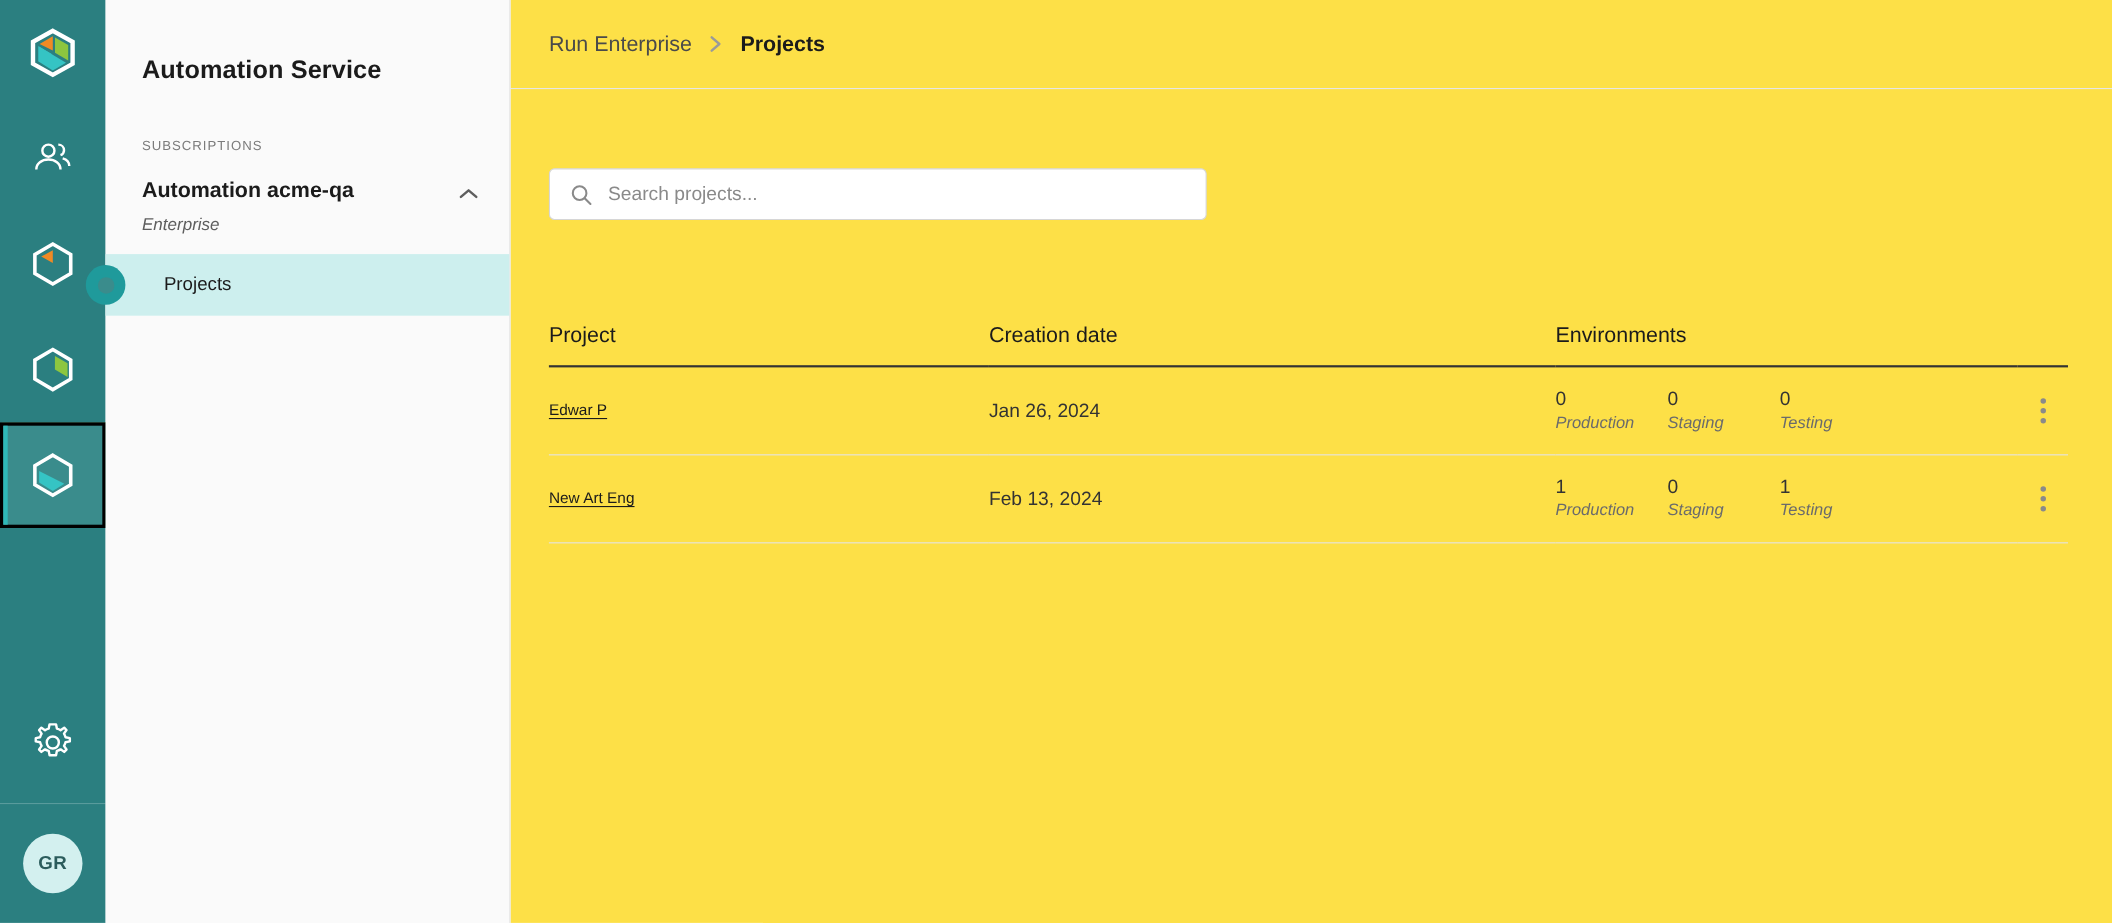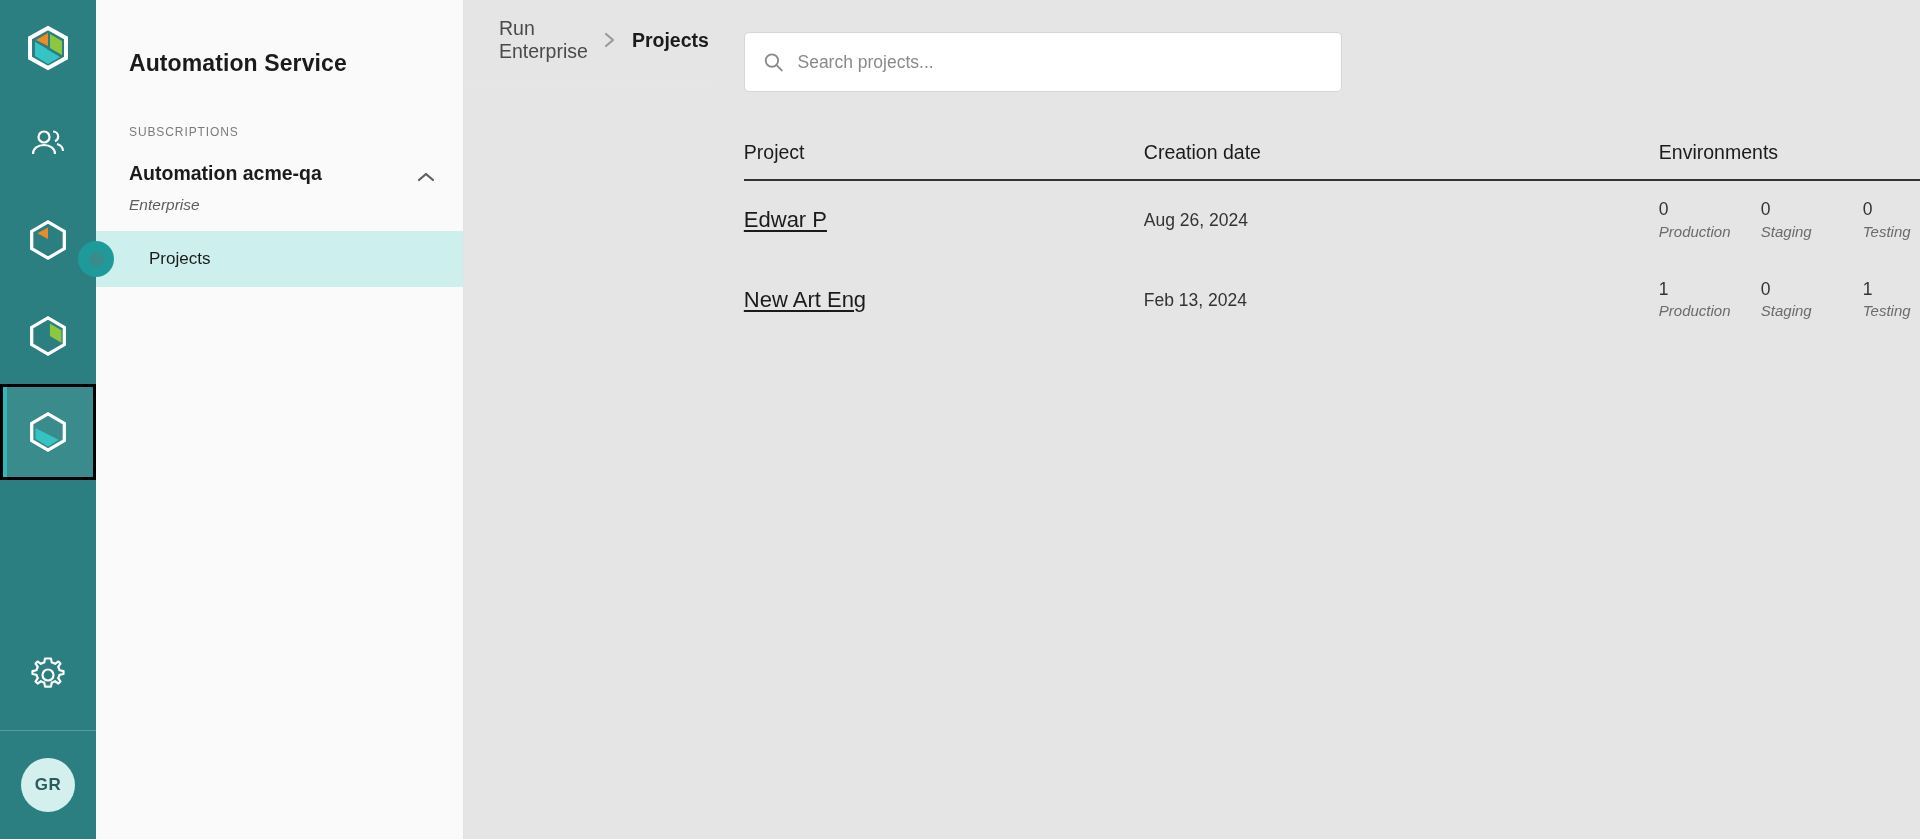--- a/index.html
+++ b/index.html
@@ -183,22 +183,22 @@
     width: 15px;
     height: 15px;
     border-radius: 50%;
     background: #3a8c8c;
   }
 
   
   .main {
     flex: 1 1 auto;
     display: flex;
-    flex-direction: row;
-    background: #e5e5e5;
+    flex-direction: column;
+    background: #fde047;
     min-width: 0;
   }
   .breadcrumb {
     height: 81px;
     min-height: 81px;
     display: flex;
     align-items: center;
     padding-left: 497px;
     border-bottom: 1px solid #e6e6e6;
     gap: 15px;
@@ -229,42 +229,43 @@
     margin-left: -497px;
   }
   .content-inner {
     padding-left: 497px;
     padding-right: 30px;
   }
 
   .search-row { padding-top: 32px; }
   .search-box {
     width: 598px;
-    height: 60px;
+    height: 47px;
     border: 1px solid #d6d6d6;
     border-radius: 5px;
     background: #ffffff;
     display: flex;
     align-items: center;
     padding: 0 14px 0 18px;
     gap: 14px;
+    margin-top: 40px;
   }
   .search-box input {
     border: none;
     outline: none;
     font-family: "Liberation Sans", sans-serif;
     font-size: 17.5px;
     color: #333333;
     background: transparent;
     width: 100%;
   }
   .search-box input::placeholder { color: #8a8a8a; }
 
   table.projects {
-    margin-top: 49px;
+    margin-top: 94px;
     width: 1381px;
     border-collapse: collapse;
     table-layout: fixed;
   }
   table.projects th {
     text-align: left;
     font-size: 19.5px;
     font-weight: 400;
     color: #1b1b1b;
     padding: 0 0 15px 0;
@@ -275,21 +276,21 @@
     padding: 0;
     vertical-align: middle;
     height: 80px;
   }
   .col-project { width: 400px; }
   .col-date    { width: 515px; }
   .col-envs    { width: 420px; }
   .col-menu    { width: 46px; }
 
   .proj-link {
-    font-size: 22px;
+    font-size: 14px;
     color: #1b1b1b;
     text-decoration: underline;
     text-underline-offset: 3px;
     cursor: pointer;
   }
   .date-cell {
     font-size: 17.5px;
     color: #333333;
   }
   .envs {
@@ -464,21 +465,21 @@
               <th>Creation date</th>
               <th colspan="2">Environments</th>
             </tr>
           </thead>
           <tbody>
 
             <tr>
               <td>
                 <span class="proj-link">Edwar P</span>
               </td>
-              <td class="date-cell">Aug 26, 2024</td>
+              <td class="date-cell">Jan 26, 2024</td>
               <td>
                 <div class="envs">
                   <div class="env">
                     <span class="env-count">0</span>
                     <span class="env-name">Production</span>
                   </div>
                   <div class="env">
                     <span class="env-count">0</span>
                     <span class="env-name">Staging</span>
                   </div>

